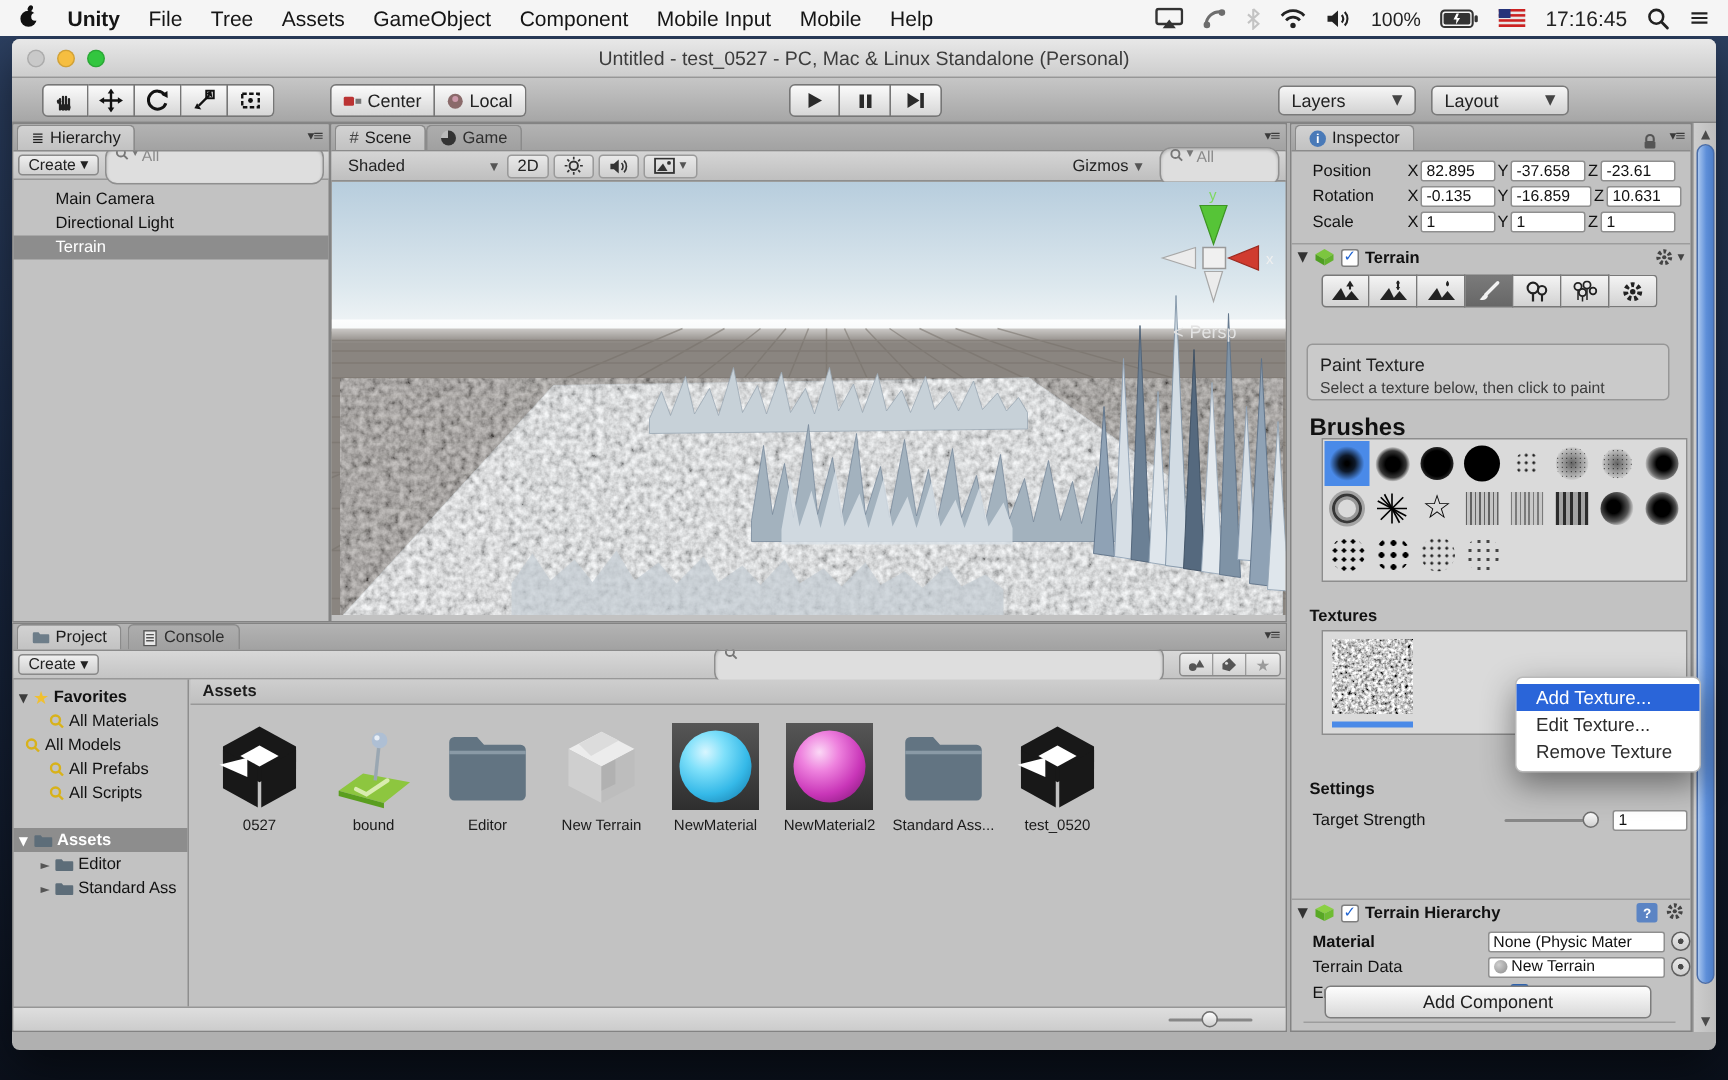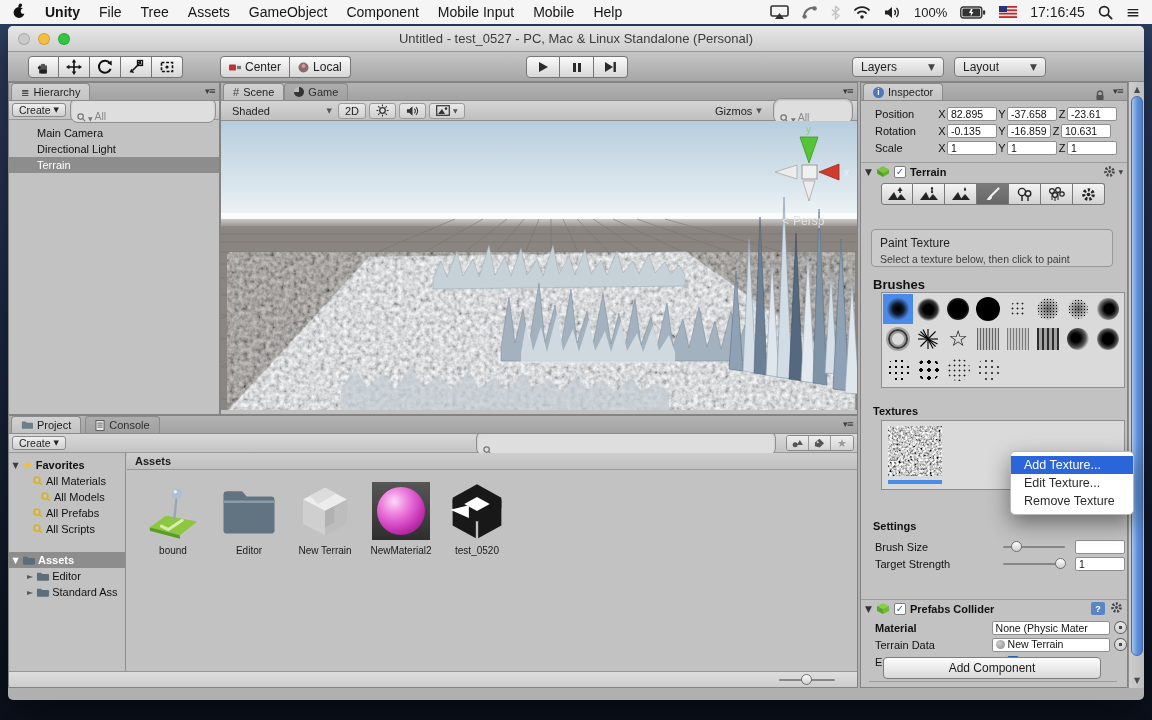--- a/index.html
+++ b/index.html
@@ -47,21 +47,21 @@
   .tab { height:17px; display:flex; align-items:center; gap:4px; padding:0 9px; font-size:11px; color:#1c1c1c;
          background:linear-gradient(#d2d2d2,#c2c2c2); border:1px solid #8b8b8b; border-bottom:none; border-radius:4px 4px 0 0; }
   .tab.off { background:linear-gradient(#adadad,#a0a0a0); color:#2e2e2e; }
   .pmenu { position:absolute; right:4px; top:3px; font-size:9px; color:#3a3a3a; letter-spacing:-1px; }
   .minitoolbar { height:19px; background:linear-gradient(#d8d8d8,#c4c4c4); border-bottom:1px solid #989898;
                  display:flex; align-items:center; padding:0 3px; gap:4px; }
   .createbtn { height:14px; display:flex; align-items:center; gap:3px; padding:0 6px;
                background:linear-gradient(#efefef,#d0d0d0); border:1px solid #8a8a8a; border-radius:3px;
                font-size:10.5px; color:#222; }
   .searchpill { flex:1; height:26px; background:#dedede; border:1px solid #8f8f8f; border-radius:8px;
-                display:flex; align-items:flex-end; padding:0 6px; gap:2px; color:#8a8a8a; font-size:10.5px;
+                display:flex; align-items:flex-start; padding:0 6px; gap:2px; color:#8a8a8a; font-size:10.5px;
                 box-shadow:inset 0 1px 2px rgba(0,0,0,.2); }
   .row16 { height:16px; display:flex; align-items:center; font-size:11px; color:#111; }
   .sel { background:#8d8d8d; color:#fff; }
 
   
   .tree-icon { display:inline-block; width:13px; text-align:center; }
 
   
   .scenetoolbar { height:20px; background:linear-gradient(#d5d5d5,#bfbfbf); border-bottom:1px solid #8e8e8e;
                   display:flex; align-items:center; font-size:11px; color:#222; padding:0 5px; position:relative; }
@@ -545,21 +545,21 @@
         <span class="glyph" style="color:#f0c030; font-size:12px; margin-right:3px;">★</span>
         <b>Favorites</b>
       </div>
       <div class="row16" style="padding-left:24px; gap:3px;">
         <svg width="10" height="10" viewBox="0 0 10 10">
             <circle cx="4" cy="4" r="3" fill="none" stroke="#d8b21a" stroke-width="1.6"></circle>
             <line x1="6.2" y1="6.2" x2="9" y2="9" stroke="#d8b21a" stroke-width="1.6"></line>
           </svg>
         <span>All Materials</span>
       </div>
-      <div class="row16" style="padding-left:32px; gap:3px;text-align:center;">
+      <div class="row16" style="padding-left:8px; gap:3px;text-align:center;">
         <svg width="10" height="10" viewBox="0 0 10 10">
             <circle cx="4" cy="4" r="3" fill="none" stroke="#d8b21a" stroke-width="1.6"></circle>
             <line x1="6.2" y1="6.2" x2="9" y2="9" stroke="#d8b21a" stroke-width="1.6"></line>
           </svg>
         <span>All Models</span>
       </div>
       <div class="row16" style="padding-left:24px; gap:3px;">
         <svg width="10" height="10" viewBox="0 0 10 10">
             <circle cx="4" cy="4" r="3" fill="none" stroke="#d8b21a" stroke-width="1.6"></circle>
             <line x1="6.2" y1="6.2" x2="9" y2="9" stroke="#d8b21a" stroke-width="1.6"></line>
@@ -594,20 +594,32 @@
             <path d="M1 2.5 a1 1 0 0 1 1-1 h3.5 l1.2 1.4 H13 a1 1 0 0 1 1 1 V9 a1 1 0 0 1 -1 1 H2 a1 1 0 0 1 -1-1 Z" fill="#5d6d79"></path>
           </svg>
         <span style="white-space:nowrap;">Standard Ass</span>
       </div>
     </div>
 
     <div style="position:absolute; left:118px; top:37px; right:0; bottom:16px;">
       <div style="height:17px; background:linear-gradient(#cecece,#c0c0c0); border-bottom:1px solid #989898; display:flex; align-items:center; padding-left:8px; font-size:11px; font-weight:bold; color:#1c1c1c;">Assets</div>
       <div style="display:flex; padding:10px 0 0 8px;">
 
+        <div class="asset">
+          <span class="ic">
+              <svg width="58" height="58" viewBox="0 0 100 100">
+            <polygon points="50,4 92,27 92,45 50,68 8,45 8,27" fill="#181818"></polygon>
+            <polygon points="92,31 92,75 52,97 52,53" fill="#181818"></polygon>
+            <polygon points="8,31 48,53 48,97 8,75" fill="#181818"></polygon>
+            <polygon points="50,26 72,38 50,50 28,38" fill="#fff"></polygon>
+            <polygon points="4,48 36,40 36,62" fill="#fff"></polygon>
+          </svg>
+            </span>
+          <span class="lbl">0527</span>
+        </div>
 
         <div class="asset">
           <span class="ic">
               <svg width="58" height="58" viewBox="0 0 100 100">
             <polygon points="10,78 38,58 92,68 62,92" fill="#8dc63f"></polygon>
             <polygon points="10,78 62,92 62,98 10,84" fill="#5a9e1f"></polygon>
             <path d="M30 76 L42 82 L66 66" stroke="#d9ecb0" stroke-width="5" fill="none" stroke-linecap="round"></path>
             <line x1="56" y1="28" x2="52" y2="66" stroke="#9aa7b2" stroke-width="4"></line>
             <circle cx="57" cy="20" r="9" fill="#aebfd4"></circle>
                 <circle cx="54" cy="17" r="3" fill="#e8eef6"></circle>
@@ -632,30 +644,47 @@
             <polygon points="50,10 88,30 50,50 12,30" fill="#ececec"></polygon>
             <polygon points="12,30 50,50 50,92 12,72" fill="#cfcfcf"></polygon>
             <polygon points="88,30 50,50 50,92 88,72" fill="#bdbdbd"></polygon>
             <polygon points="50,10 70,20 38,38 24,24" fill="#dcdcdc"></polygon>
             <polygon points="50,50 66,42 66,70 50,78" fill="#b1b1b1"></polygon>
           </svg>
             </span>
           <span class="lbl">New Terrain</span>
         </div>
 
+        <div class="asset">
+          <span class="ic">
+              <span class="matprev">
+            <span class="matball" style="background:radial-gradient(circle at 36% 30%, #d8f6ff 0%, #7fe0fa 28%, #35b9e8 62%, #116f9e 100%);"></span>
+          </span>
+            </span>
+          <span class="lbl">NewMaterial</span>
+        </div>
 
         <div class="asset">
           <span class="ic">
               <span class="matprev">
             <span class="matball" style="background:radial-gradient(circle at 36% 30%, #fbd8f6 0%, #ee82de 28%, #c936b8 62%, #74106a 100%);"></span>
           </span>
             </span>
           <span class="lbl">NewMaterial2</span>
         </div>
 
+        <div class="asset">
+          <span class="ic">
+              <svg width="58" height="50" viewBox="0 0 100 84">
+            <path d="M6 14 a6 6 0 0 1 6-6 h26 l8 9 h42 a6 6 0 0 1 6 6 v52 a6 6 0 0 1 -6 6 H12 a6 6 0 0 1 -6-6 Z" fill="#627482"></path>
+            <path d="M6 24 h88 v4 H6 Z" fill="#8a9aa6"></path>
+          </svg>
+            </span>
+          <span class="lbl">Standard Ass...</span>
+        </div>
 
         <div class="asset">
           <span class="ic">
               <svg width="58" height="58" viewBox="0 0 100 100">
             <polygon points="50,4 92,27 92,45 50,68 8,45 8,27" fill="#181818"></polygon>
             <polygon points="92,31 92,75 52,97 52,53" fill="#181818"></polygon>
             <polygon points="8,31 48,53 48,97 8,75" fill="#181818"></polygon>
             <polygon points="50,26 72,38 50,50 28,38" fill="#fff"></polygon>
             <polygon points="4,48 36,40 36,62" fill="#fff"></polygon>
           </svg>
@@ -696,21 +725,21 @@
         <span class="axis">Y</span>
           <span class="tfield" style="width:50px;">-37.658</span>
         <span class="axis">Z</span>
           <span class="tfield" style="width:50px;">-23.61</span>
       </div>
       <div class="insp-row">
         <span style="width:62px;">Rotation</span>
         <span class="axis">X</span>
           <span class="tfield" style="width:50px;">-0.135</span>
         <span class="axis">Y</span>
-          <span class="tfield" style="width:44px;">-16.859</span>
+          <span class="tfield" style="width:54px;">-16.859</span>
         <span class="axis">Z</span>
           <span class="tfield" style="width:50px;">10.631</span>
       </div>
       <div class="insp-row">
         <span style="width:62px;">Scale</span>
         <span class="axis">X</span>
           <span class="tfield" style="width:50px;">1</span>
         <span class="axis">Y</span>
           <span class="tfield" style="width:50px;">1</span>
         <span class="axis">Z</span>
@@ -798,21 +827,21 @@
           </svg>
         </span>
       </div>
     </div>
 
     <div class="helpbox" style="left:10px; right:14px; top:146px; height:38px;">
       <div style="font-size:12px; color:#1f1f1f;">Paint Texture</div>
       <div style="font-size:10.5px; color:#3c3c3c; margin-top:3px;">Select a texture below, then click to paint</div>
     </div>
 
-    <div style="position:absolute; left:12px; top:194px; font-size:13px; font-weight:bold; color:#111;">Brushes</div>
+    <div style="position:absolute; left:12px; top:194px; font-size:16px; font-weight:bold; color:#111;">Brushes</div>
 
     <div class="groupbox" style="left:20px; top:209px; width:244px; height:96px;">
       <div class="bgrid">
         <span class="bcell selbr">
             <span class="br-soft"></span>
           </span>
         <span class="bcell">
             <span class="br-mid"></span>
           </span>
         <span class="bcell">
@@ -909,46 +938,39 @@
       <svg width="9" height="9" viewBox="0 0 12 12">
           <circle cx="6" cy="6" r="3.6" fill="none" stroke="#333" stroke-width="2.6" stroke-dasharray="1.7 1.5"></circle>
         </svg>
       <span>Edit Textures</span>
     </div>
 
     <div style="position:absolute; left:12px; top:437px; font-size:11px; font-weight:bold; color:#111;">Settings</div>
 
     <div style="position:absolute; left:0; top:455px; right:0;">
       <div class="insp-row">
-        <span style="width:128px;">Brush Size</span>
-        <span class="slider" style="position:relative; width:62px;">
-            <span class="knob" style="left:8px;"></span>
-          </span>
-        <span class="tfield" style="width:50px; margin-left:10px;"></span>
-      </div>
-      <div class="insp-row">
         <span style="width:128px;">Target Strength</span>
         <span class="slider" style="position:relative; width:62px;">
             <span class="knob" style="left:52px;"></span>
           </span>
         <span class="tfield" style="width:50px; margin-left:10px;">1</span>
       </div>
     </div>
 
     <div class="comp-head" style="position:absolute; left:0; right:0; top:516px;">
       <span class="foldarr glyph">▼</span>
       <svg width="14" height="13" viewBox="0 0 14 13">
         <polygon points="7,1 13,4 7,7 1,4" fill="#8bd044"></polygon>
           <polygon points="1,4 7,7 7,12 1,9" fill="#58a825"></polygon>
           <polygon points="13,4 7,7 7,12 13,9" fill="#6fbc33"></polygon>
       </svg>
       <span class="chk">
           <span class="glyph">✓</span>
         </span>
-      <span>Prefabs Collider</span>
+      <span>Terrain Hierarchy</span>
       <span style="margin-left:auto; display:flex; align-items:center; gap:5px;">
         <span style="width:14px; height:13px; background:#5b84c4; border-radius:2px; color:#fff; font-size:9px; display:inline-flex; align-items:center; justify-content:center;">?</span>
         <span>
           <svg width="13" height="13" viewBox="0 0 12 12">
               <circle cx="6" cy="6" r="3.6" fill="none" stroke="#444" stroke-width="2.6" stroke-dasharray="1.7 1.5"></circle>
               <circle cx="6" cy="6" r="1.3" fill="#444"></circle>
             </svg>
         </span>
       </span>
     </div>

